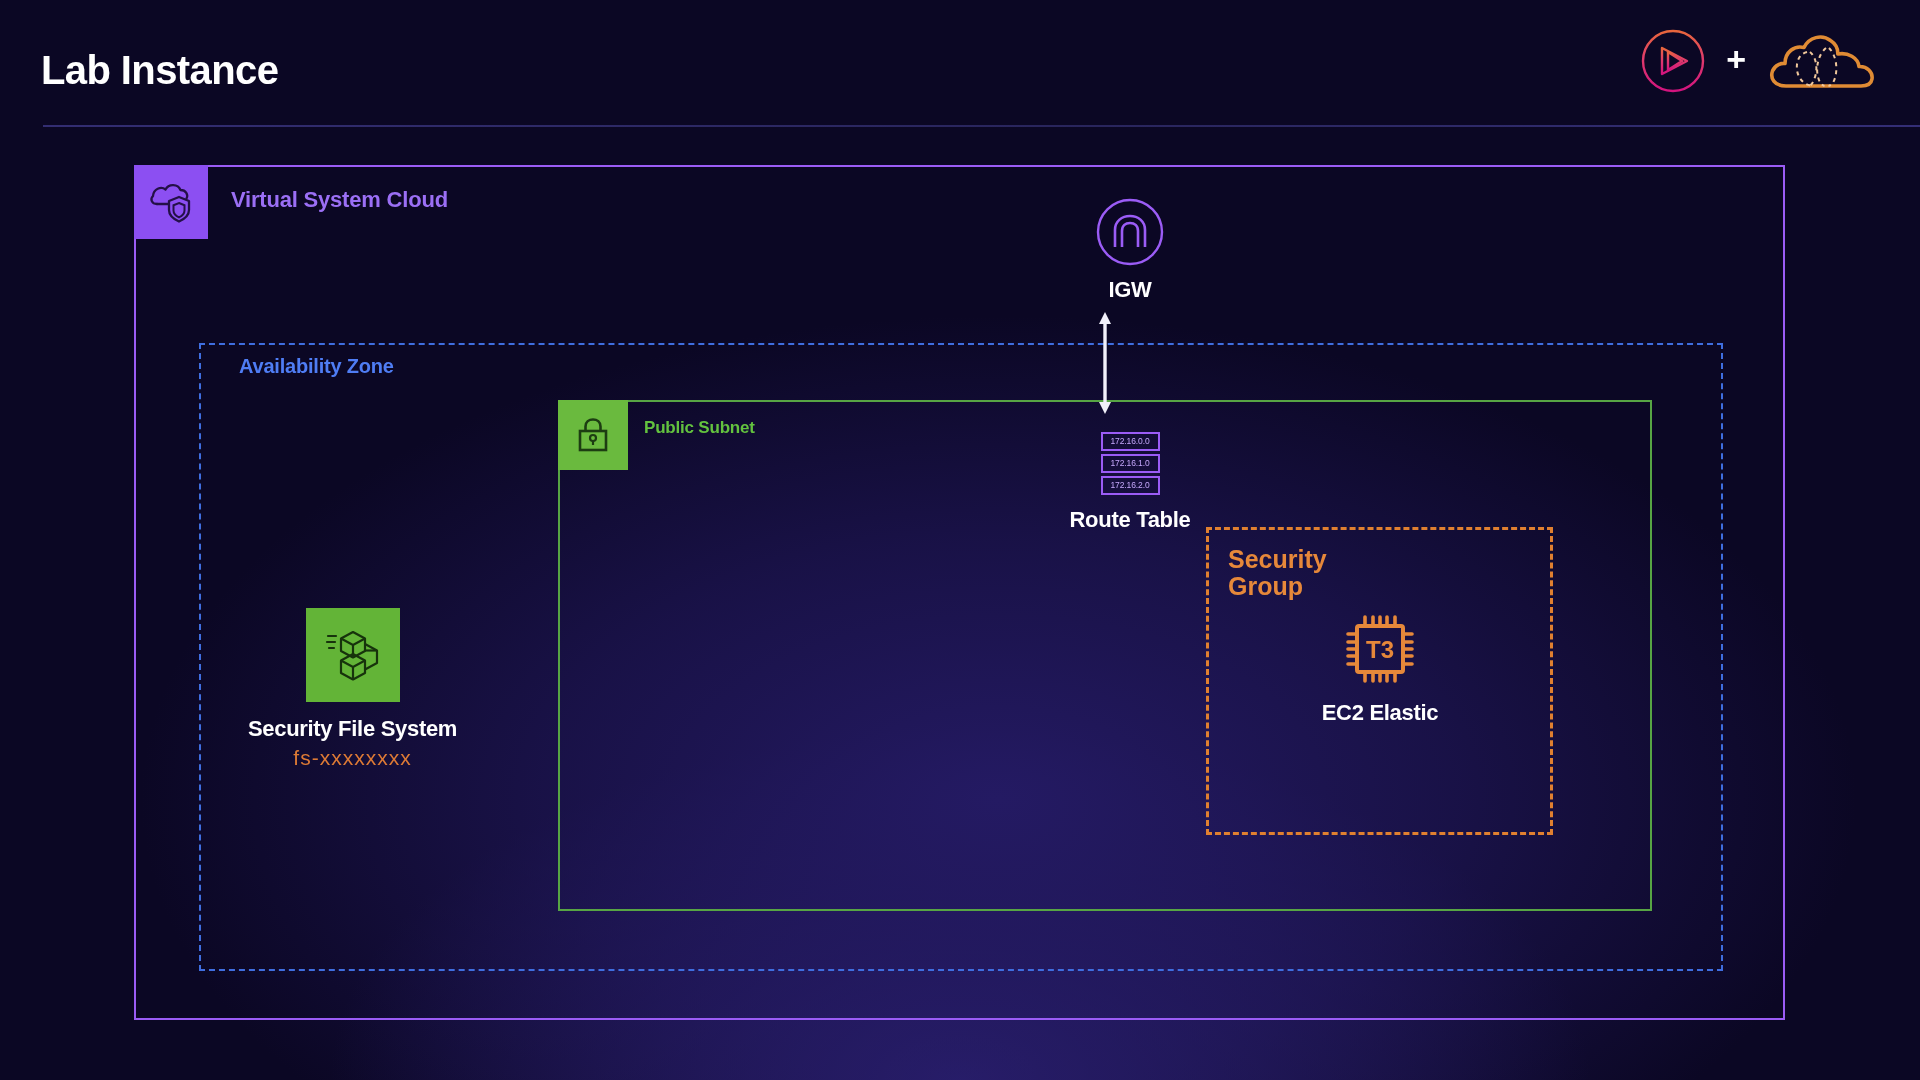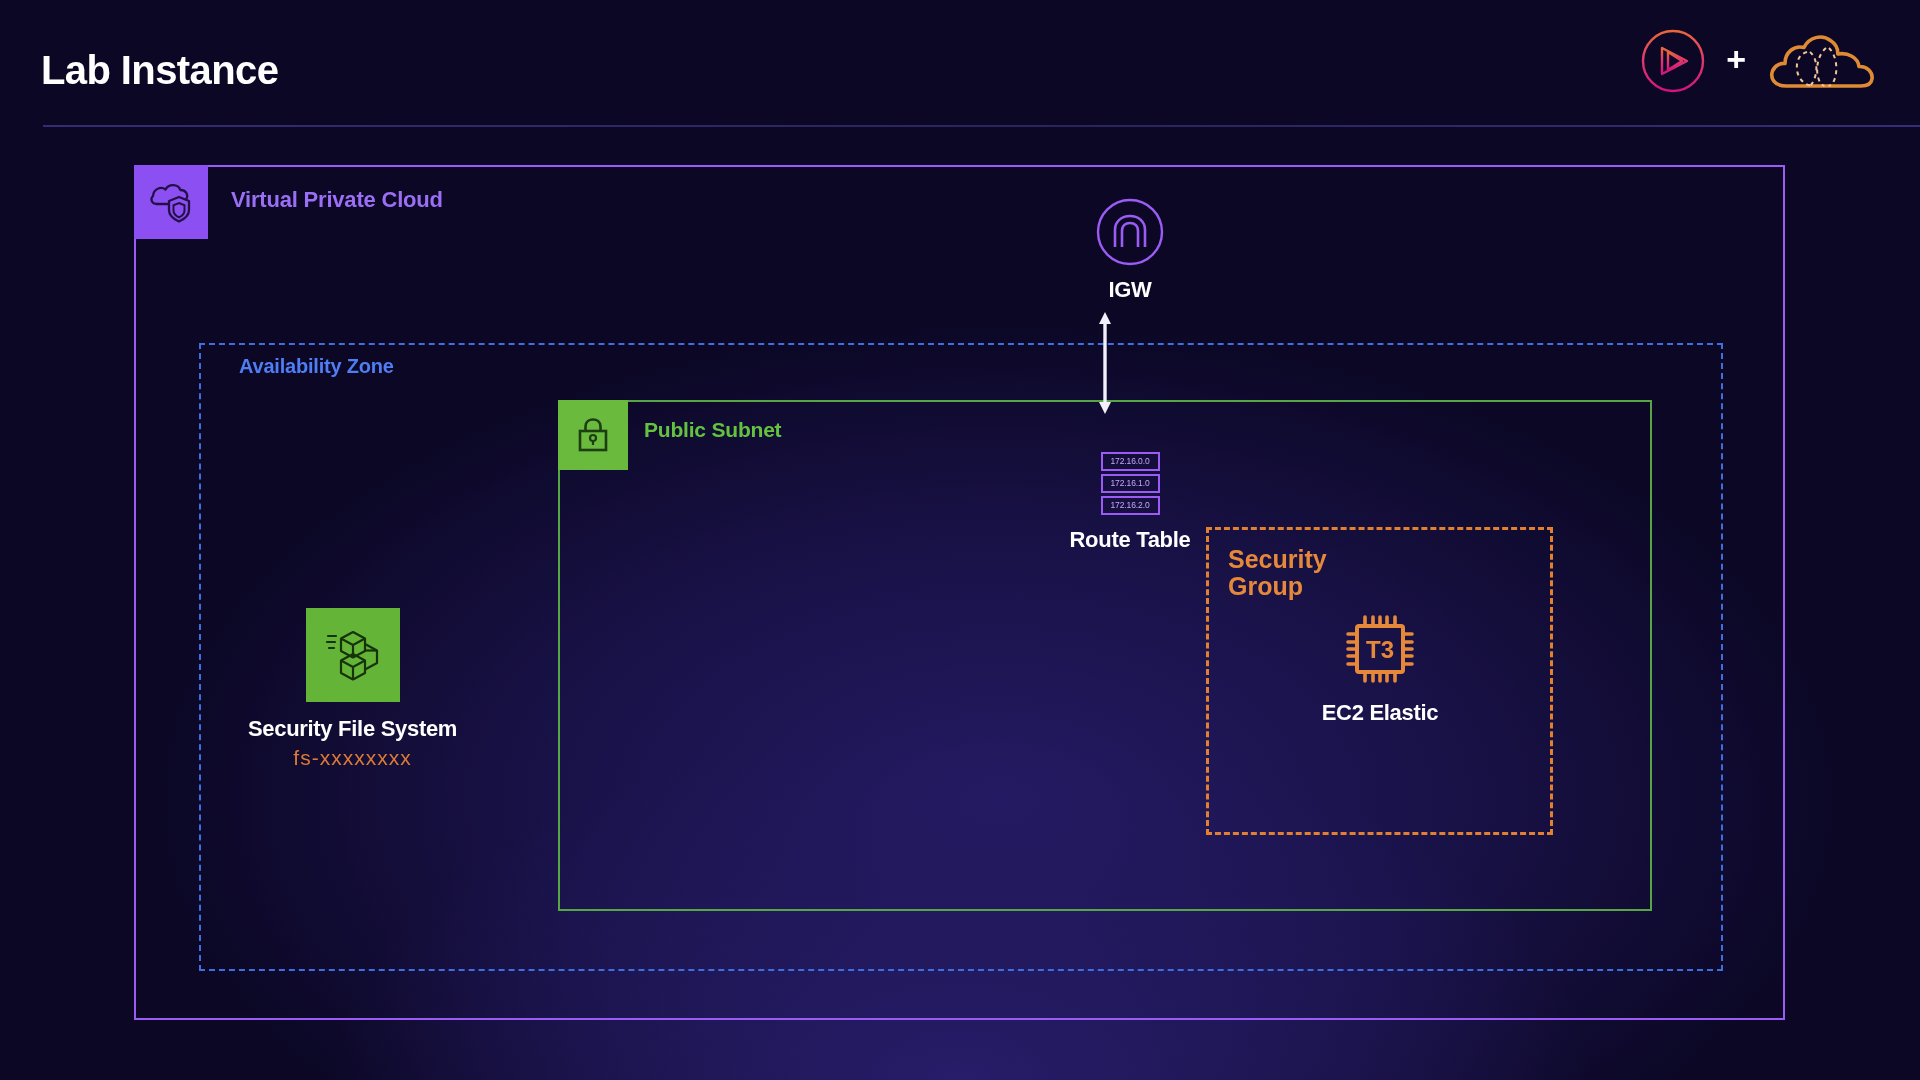--- a/index.html
+++ b/index.html
@@ -140,21 +140,21 @@
     width: 70px; height: 70px;
     background: #6aba3e;
     display: flex;
     align-items: center;
     justify-content: center;
   }
   .subnet-tag svg { width: 40px; height: 40px; }
   .subnet-label {
     position: absolute;
     left: 644px; top: 418px;
-    font-size: 21px;
+    font-size: 17px;
     font-weight: bold;
     letter-spacing: -0.2px;
     color: #63c23f;
   }
 
   
   .sg-box {
     position: absolute;
     left: 1206px; top: 527px;
     width: 347px; height: 308px;
@@ -199,21 +199,20 @@
   }
   .rt-row {
     border: 2px solid #9b5cf6;
     color: #c4a7fb;
     font-size: 8.5px;
     font-family: "Liberation Sans", sans-serif;
     line-height: 1;
     padding: 3px 0 3.5px 0;
     text-align: center;
     letter-spacing: -0.1px;
-    margin-top: 20px;
   }
   .rt-row + .rt-row { margin-top: 3px; }
 
   
   .efs { left: 200px; top: 608px; width: 305px; }
   .efs-tile {
     width: 94px; height: 94px;
     background: #63b437;
     margin: 0 auto 14px auto;
     display: flex; align-items: center; justify-content: center;
@@ -272,21 +271,21 @@
 
   <div class="vpc-box"></div>
   <div class="vpc-tag">
     <svg viewBox="0 0 48 48">
       <path d="M10 26 C4.5 26 3 21 6 18 C6.5 11 14 8 18.5 11.5 C21.5 5.5 31 5.5 33.5 12 C39 12 41.5 17 39.5 20.5" fill="none" stroke="#241048" stroke-width="2.3" stroke-linejoin="round" stroke-linecap="round"></path>
       <path d="M10 26 L24 26" fill="none" stroke="#241048" stroke-width="2.3" stroke-linecap="round"></path>
       <path d="M32 19 L42 23 L42 32 C42 37.5 37.5 41 32 43.5 C26.5 41 22 37.5 22 32 L22 23 Z" fill="#8c4ff2" stroke="#241048" stroke-width="2.3" stroke-linejoin="round"></path>
       <path d="M32 25 L37.5 27.2 L37.5 32.5 C37.5 36 35 38 32 39.4 C29 38 26.5 36 26.5 32.5 L26.5 27.2 Z" fill="none" stroke="#241048" stroke-width="2"></path>
     </svg>
   </div>
-  <div class="vpc-label">Virtual Private Cloud</div>
+  <div class="vpc-label">Virtual System Cloud</div>
 
   <div class="az-box"></div>
   <div class="az-label">Availability Zone</div>
 
   <div class="subnet-box"></div>
   <div class="subnet-tag">
     <svg viewBox="0 0 40 40">
       <rect x="7" y="16" width="26" height="19" fill="none" stroke="#1d3d12" stroke-width="2.6"></rect>
       <path d="M12.5 16 L12.5 11.5 C12.5 7 16 4.5 20 4.5 C24 4.5 27.5 7 27.5 11.5 L27.5 16" fill="none" stroke="#1d3d12" stroke-width="2.6"></path>
       <circle cx="20" cy="23" r="3" fill="none" stroke="#1d3d12" stroke-width="2.2"></circle>

